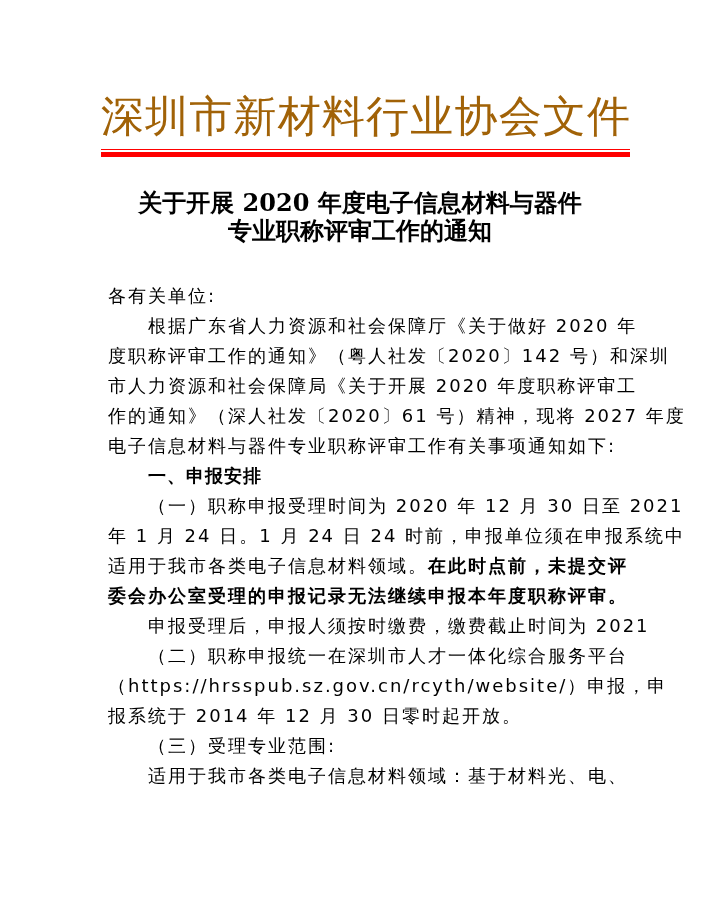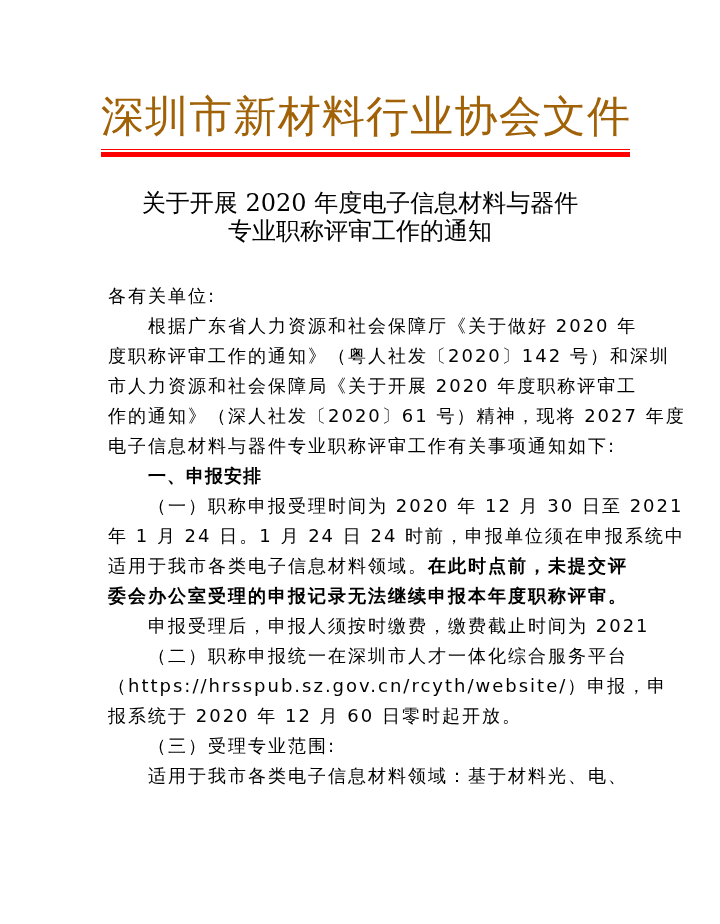--- a/index.html
+++ b/index.html
@@ -11,21 +11,21 @@
   .masthead {
     position: absolute; left: 101px; top: 88px; width: 529px; height: 56px;
     color: #a16207; font-family: "DejaVu Serif", "Liberation Serif", serif;
     font-size: 43px; line-height: 56px; letter-spacing: 0px; text-align: justify;
     text-align-last: justify; white-space: nowrap; font-weight: normal;
   }
   .rule-thin { position: absolute; left: 101px; top: 149px; width: 529px; height: 1px; background: #ff0000; }
   .rule-thick { position: absolute; left: 101px; top: 152px; width: 529px; height: 5px; background: #ff0000; }
   .title {
     position: absolute; left: 100px; top: 189px; width: 520px; text-align: center;
-    font-family: "DejaVu Serif", "Liberation Serif", serif; font-weight: normal;
+    font-family: "DejaVu Serif", "Liberation Serif", serif; font-weight: bold;
     font-size: 24px; line-height: 28px;
   }
   .title div { white-space: nowrap; }
   .body {
     position: absolute; left: 108px; top: 281px; width: 505px;
     font-family: "DejaVu Sans", "Liberation Sans", sans-serif; font-size: 18px; line-height: 30px;
   }
   .line { height: 30px; white-space: nowrap; text-align: justify; text-align-last: justify; letter-spacing: 2px; }
   .line.noj { text-align: left; text-align-last: left; }
   .indent { padding-left: 40px; }
@@ -60,18 +60,18 @@
     <div class="line">年 1 月 24 日。1 月 24 日 24 时前，申报单位须在申报系统中</div>
     <div class="line">
       <span>适用于我市各类电子信息材料领域。</span><span class="bold">在此时点前，未提交评</span>
     </div>
     <div class="line bold">委会办公室受理的申报记录无法继续申报本年度职称评审。</div>
 
     <div class="line indent">申报受理后，申报人须按时缴费，缴费截止时间为 2021</div>
 
     <div class="line indent">（二）职称申报统一在深圳市人才一体化综合服务平台</div>
     <div class="line">（https://hrsspub.sz.gov.cn/rcyth/website/）申报，申</div>
-    <div class="line noj">报系统于 2020 年 12 月 60 日零时起开放。</div>
+    <div class="line noj">报系统于 2014 年 12 月 30 日零时起开放。</div>
 
     <div class="line noj indent">（三）受理专业范围:</div>
     <div class="line indent">适用于我市各类电子信息材料领域：基于材料光、电、</div>
   </div>
 </div>
 
 </body></html>

